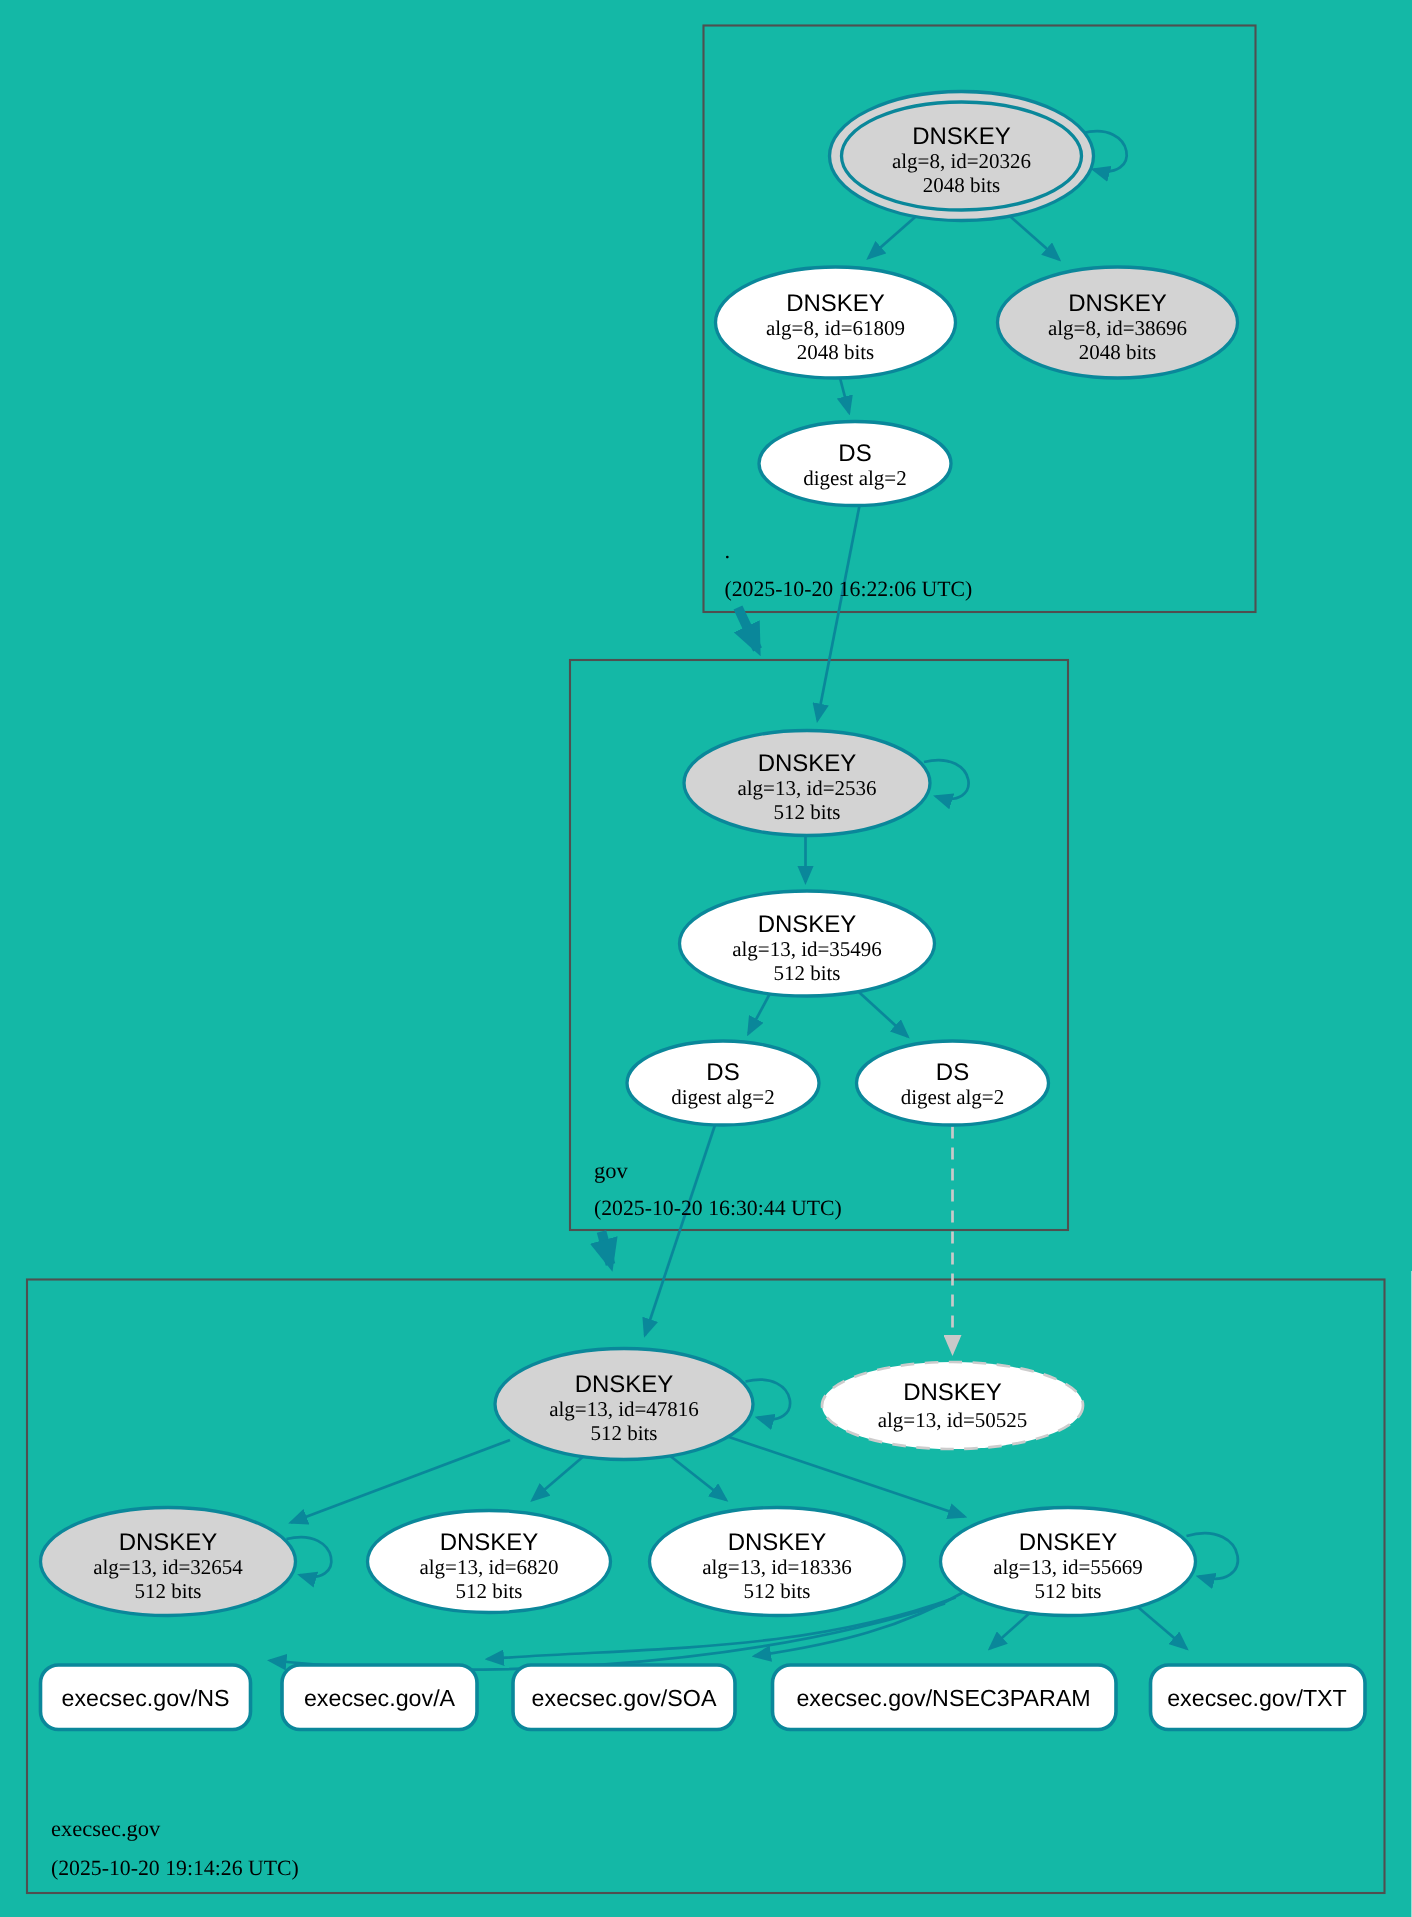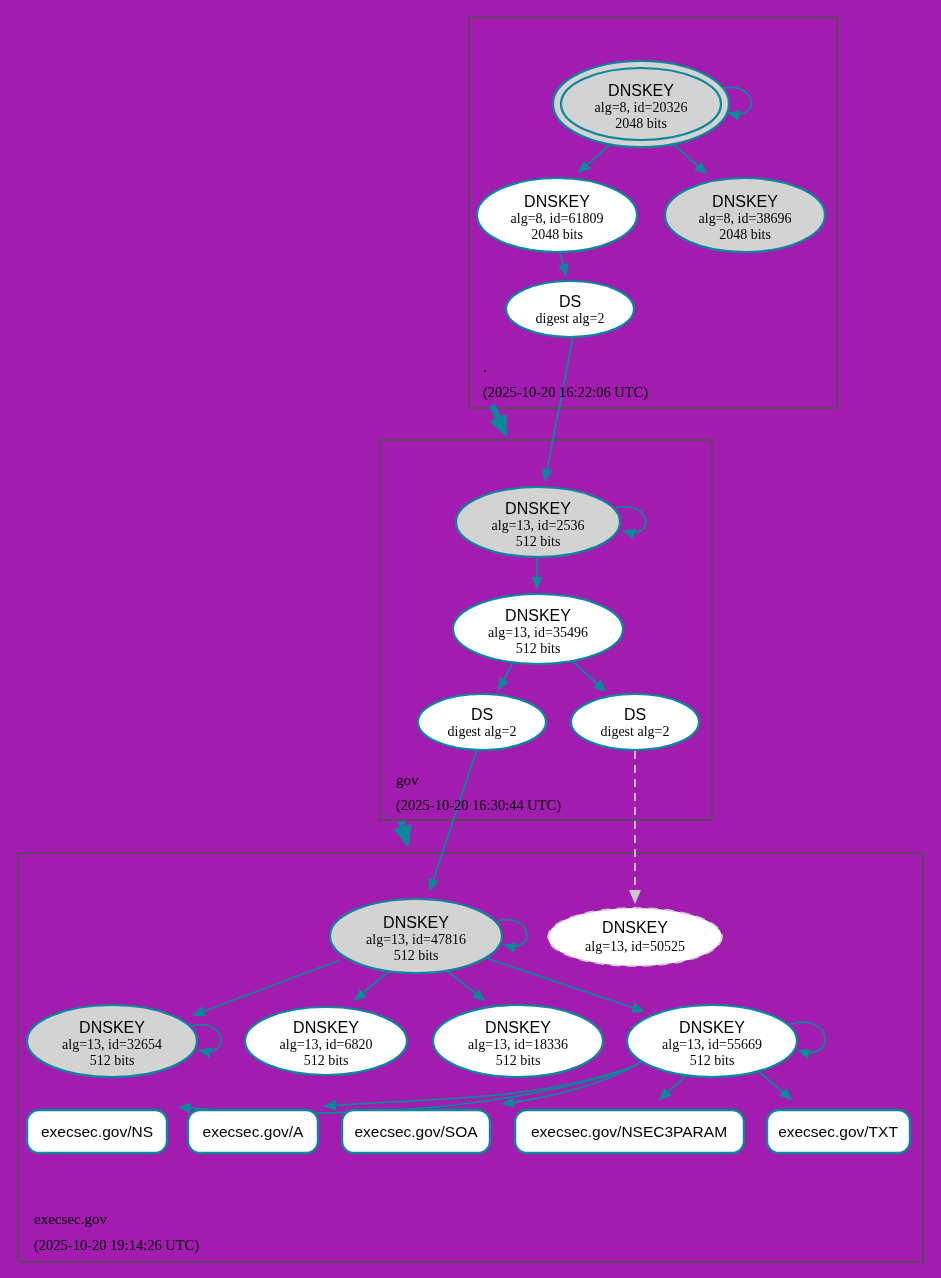--- a/index.html
+++ b/index.html
@@ -1,16 +1,16 @@
 <!DOCTYPE html>
 <html><head>
 <meta charset="utf-8">
 <style>
   html,body{margin:0;padding:0;background:#ffffff;}
-  .stage{position:relative;width:941px;height:1278px;background:#a21caf;}
+  .stage{position:relative;width:941px;height:1278px;background:#14b8a6;}
   svg{position:absolute;left:0;top:0;}
   .zone-box{fill:none;stroke:#4f4f4f;stroke-width:1.4;}
   .node{fill:#ffffff;stroke:#0a879a;stroke-width:2.2;}
   .node.gray{fill:#d3d3d3;}
   .node.inner{fill:none;}
   .node.dashed{fill:#ffffff;stroke:#cccccc;stroke-width:1.8;stroke-dasharray:9 7;}
   .rrset{fill:#ffffff;stroke:#0a879a;stroke-width:2.4;}
   .edge{fill:none;stroke:#0a879a;stroke-width:1.8;}
   .edge.thick{stroke-width:6.5;}
   .edge.dashedg{stroke:#c9c9c9;stroke-dasharray:8 6;}

